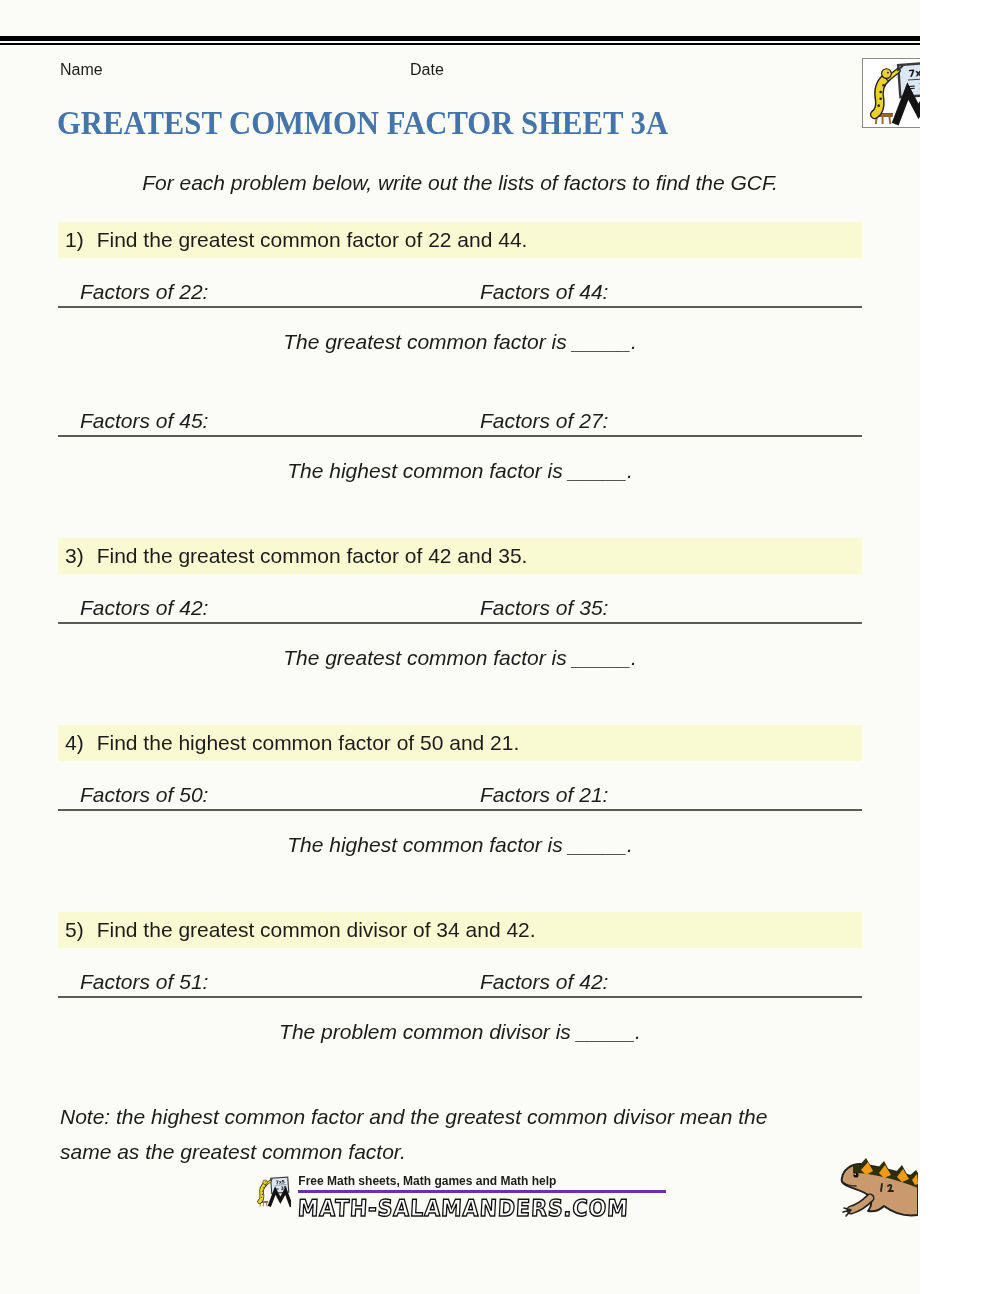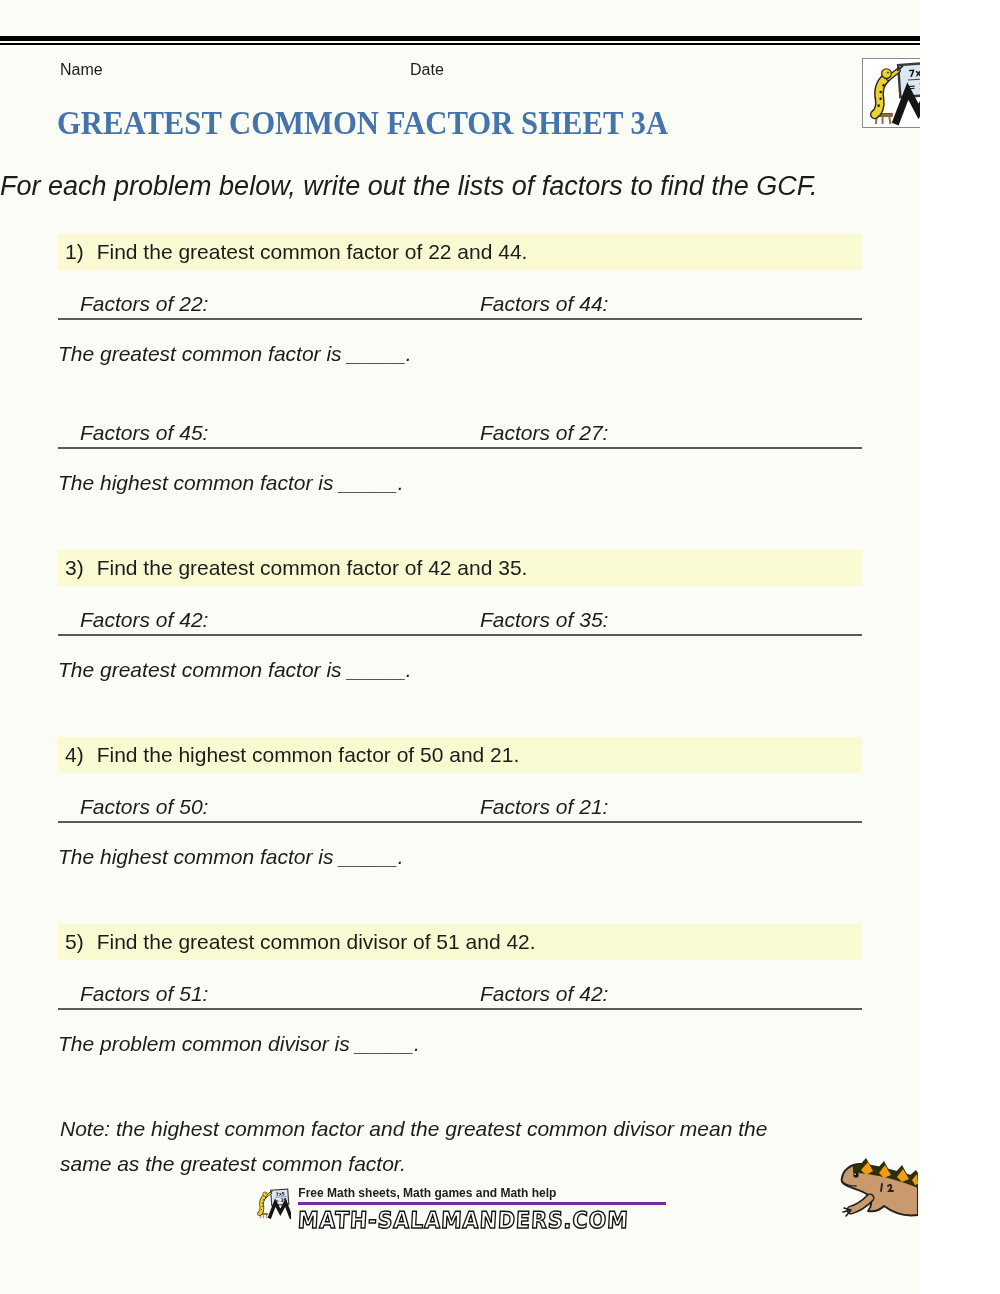--- a/index.html
+++ b/index.html
@@ -22,39 +22,39 @@
   }
   .logo-box svg { width:100%; height:100%; display:block; }
 
   .title {
     margin:26px 0 0 57px; font-family:"Liberation Serif", serif;
     font-size:33px; line-height:36px; font-weight:bold; color:#4574AA;
     transform:scaleX(0.93); transform-origin:left center; white-space:nowrap;
   }
 
   .instruction {
-    margin:30px 0 0 0; height:26px; 
-    font-size:27px; font-style:italic;
-  }
-
-  .problems { margin-top:37px; }
+    margin:30px 0 0 0; height:26px; text-align:center;
+    font-size:21px; font-style:italic;
+  }
+
+  .problems { margin-top:25px; }
   .problem  { margin:0 58px 53px 58px; }
   .statement-bar {
     height:36px; line-height:36px; background:#FAFAD2;
     font-size:21px; padding-left:7px; white-space:nowrap;
   }
   .p-num { display:inline-block; margin-right:13px; }
   .factors-row {
     display:flex; margin-top:22px; height:26px; box-sizing:content-box;
     border-bottom:2px solid #5a5a5a; font-size:21px; font-style:italic;
   }
   .f-left  { flex:0 0 50%; padding-left:22px; box-sizing:border-box; }
   .f-right { padding-left:20px; }
   .sentence {
-    margin-top:22px; height:26px; 
+    margin-top:22px; height:26px; text-align:center;
     font-size:21px; font-style:italic;
   }
 
   .note {
     margin:8px 0 0 60px; font-size:21px; font-style:italic; line-height:35px;
   }
   .note span { display:block; }
 
   .lizard { position:absolute; left:838px; top:1146px; }
 
@@ -160,21 +160,21 @@
       </div>
       <div class="factors-row">
         <span class="f-left">Factors of 50:</span>
         <span class="f-right">Factors of 21:</span>
       </div>
       <div class="sentence">The highest common factor is _____.</div>
     </section>
 
     <section class="problem">
       <div class="statement-bar">
-        <span class="p-num">5)</span><span>Find the greatest common divisor of 51 and 42.</span>
+        <span class="p-num">5)</span><span>Find the greatest common divisor of 34 and 42.</span>
       </div>
       <div class="factors-row">
         <span class="f-left">Factors of 51:</span>
         <span class="f-right">Factors of 42:</span>
       </div>
       <div class="sentence">The problem common divisor is _____.</div>
     </section>
 
   </div>
 

